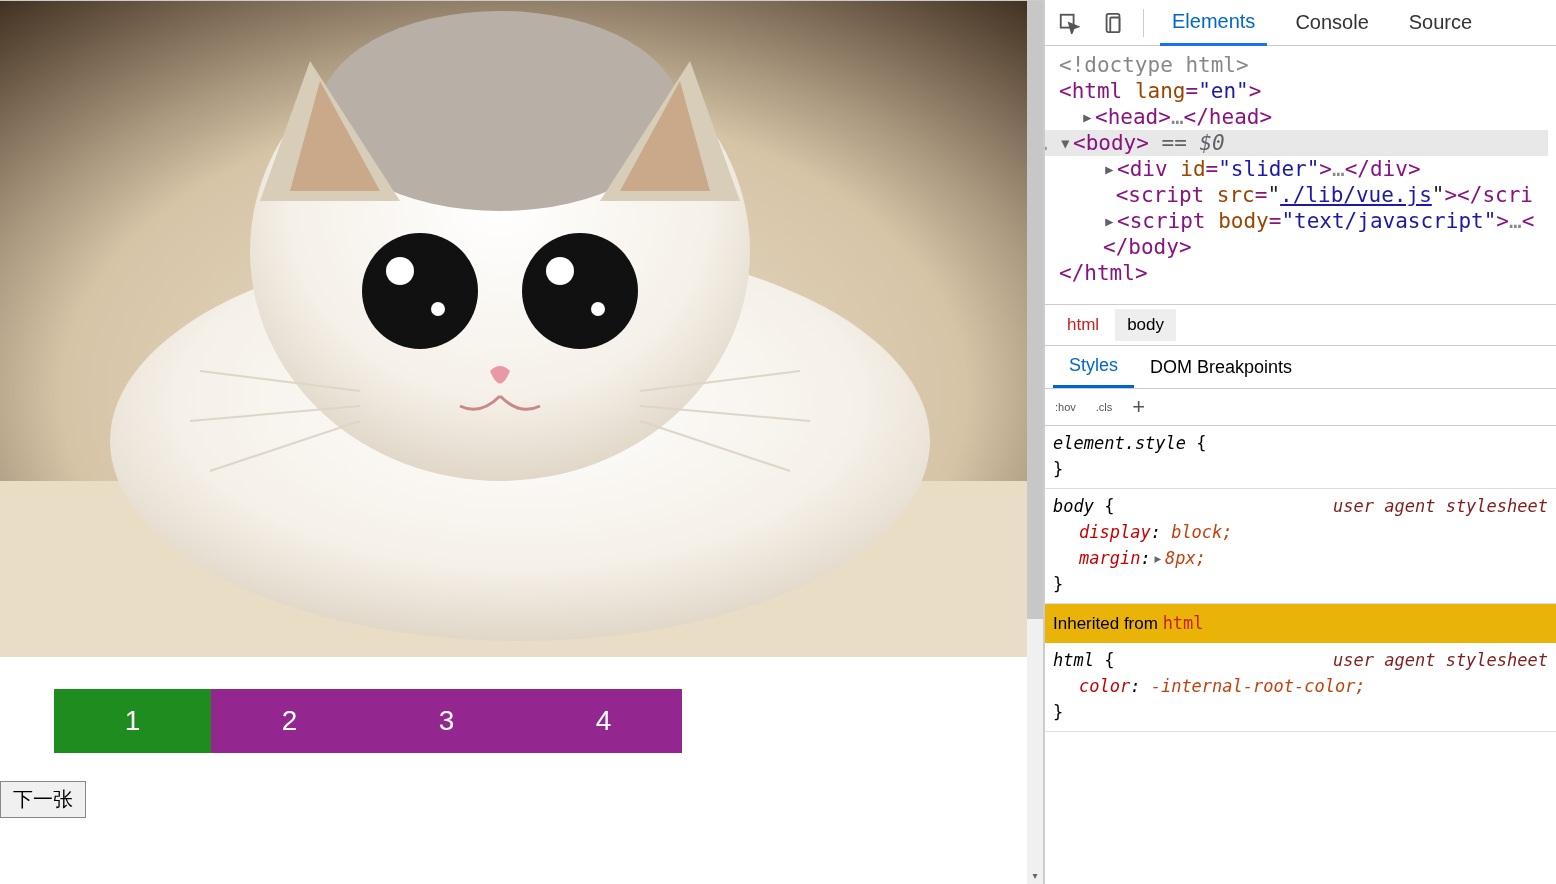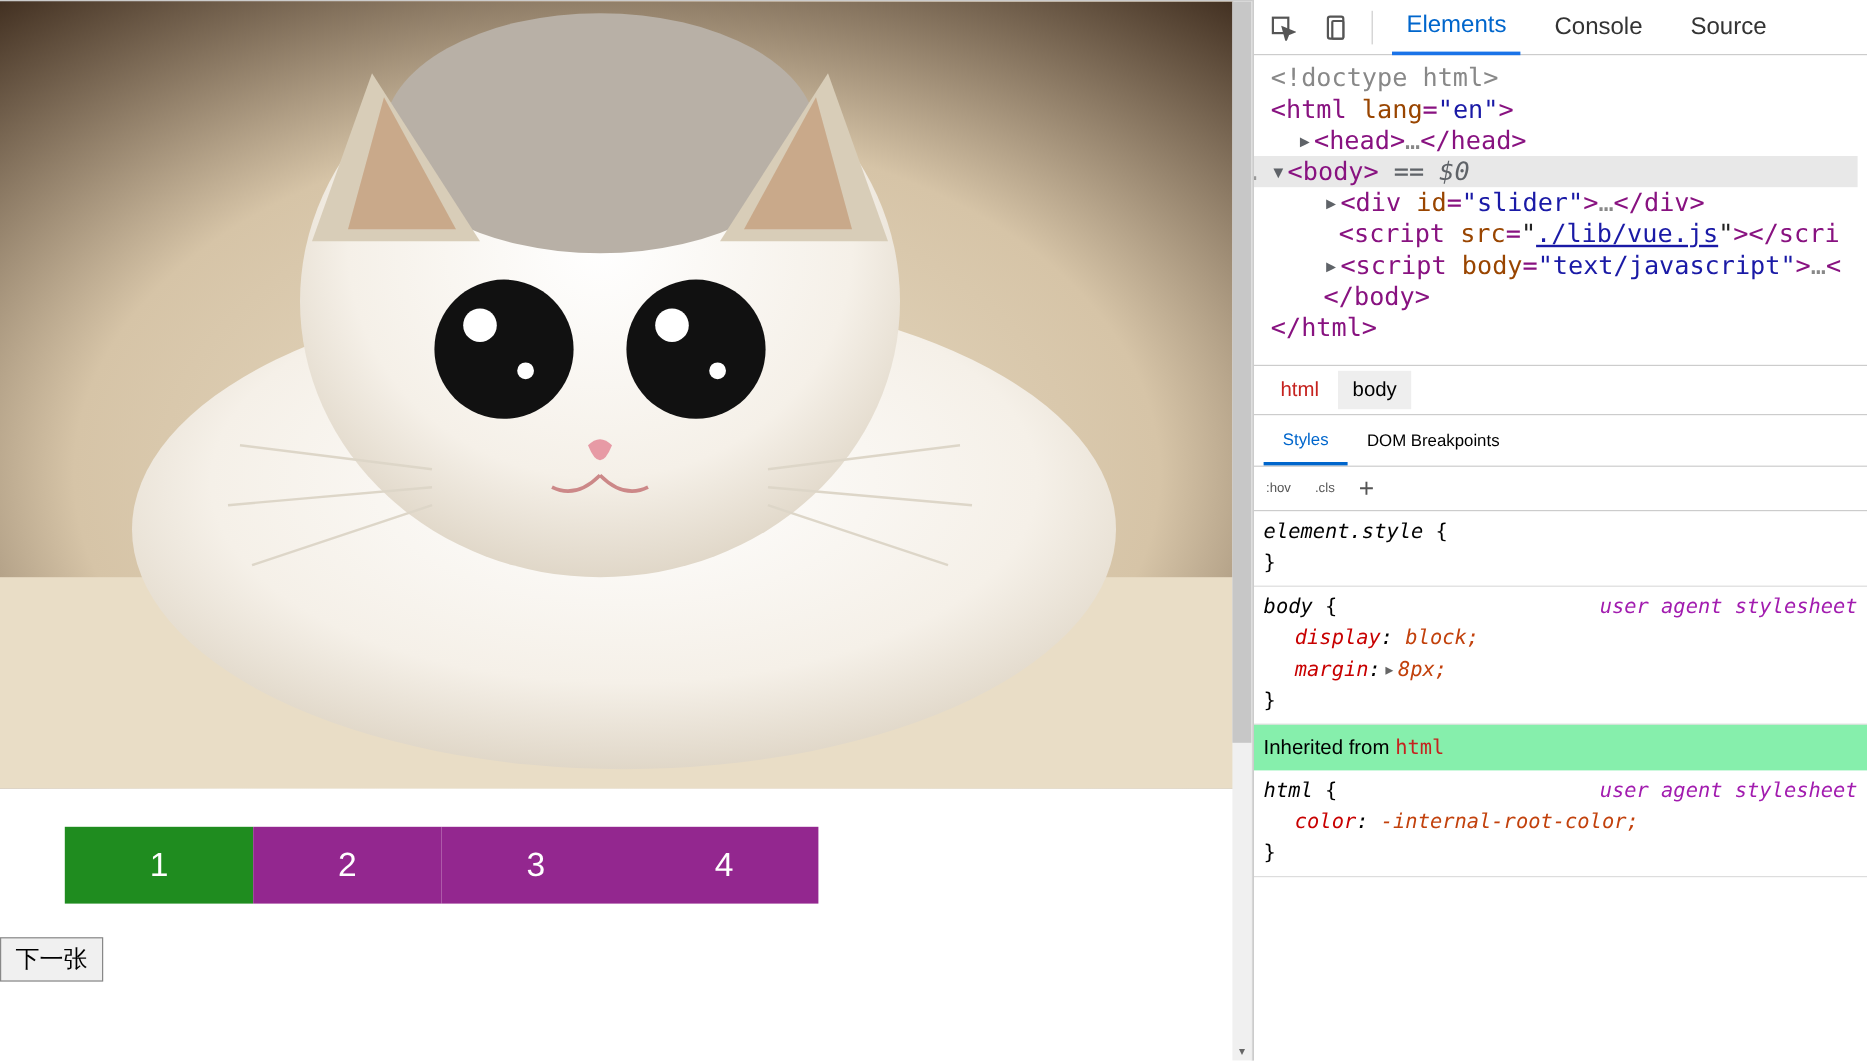--- a/index.html
+++ b/index.html
@@ -172,21 +172,21 @@
       padding: 6px 12px;
       cursor: pointer;
     }
     .crumb.html { color: #c5221f; }
     .crumb.body { background: #eee; }
     
     .styles-tabs {
       display: flex; align-items:center;
       height: 42px;
       padding: 0 0 0 8px;
-      font-size: 14px;
+      font-size: 18px;
     }
     .styles-tab {
       padding: 0 16px;
       height:100%;
       display:flex; align-items:center;
       cursor:pointer;
     }
     .styles-tab.active { border-bottom: 3px solid #0066cc; color:#0066cc; }
     .filter-row {
       display:flex; align-items:center;
@@ -206,26 +206,26 @@
       overflow:auto;
       font-family: Consolas, Menlo, monospace;
       font-size: 17px;
       line-height: 26px;
     }
     .rule-block {
       border-bottom: 1px solid #ddd;
       padding: 4px 8px 6px 8px;
     }
     .rule-selector { font-style: italic; }
-    .rule-origin { float:right; color:#a21caf; font-style:italic; }
+    .rule-origin { float:right; color:#7f1d1d; font-style:italic; }
     .prop { padding-left: 26px; font-style:italic; }
     .prop-name { color:#c80000; }
     .prop-val { color:#c2410c; }
     .inherit-row {
-      background:#86efac;
+      background:#eab308;
       padding: 6px 8px;
       font-size:17px;
       font-style: normal;
       font-family: "Segoe UI",Arial,sans-serif;
     }
     .inherit-row .code { font-family: Consolas,monospace; color:#c5221f; }
     .margin-arrow { color:#666; display:inline-block; margin:0 2px;}
   </style>
 </head>
 <body>

